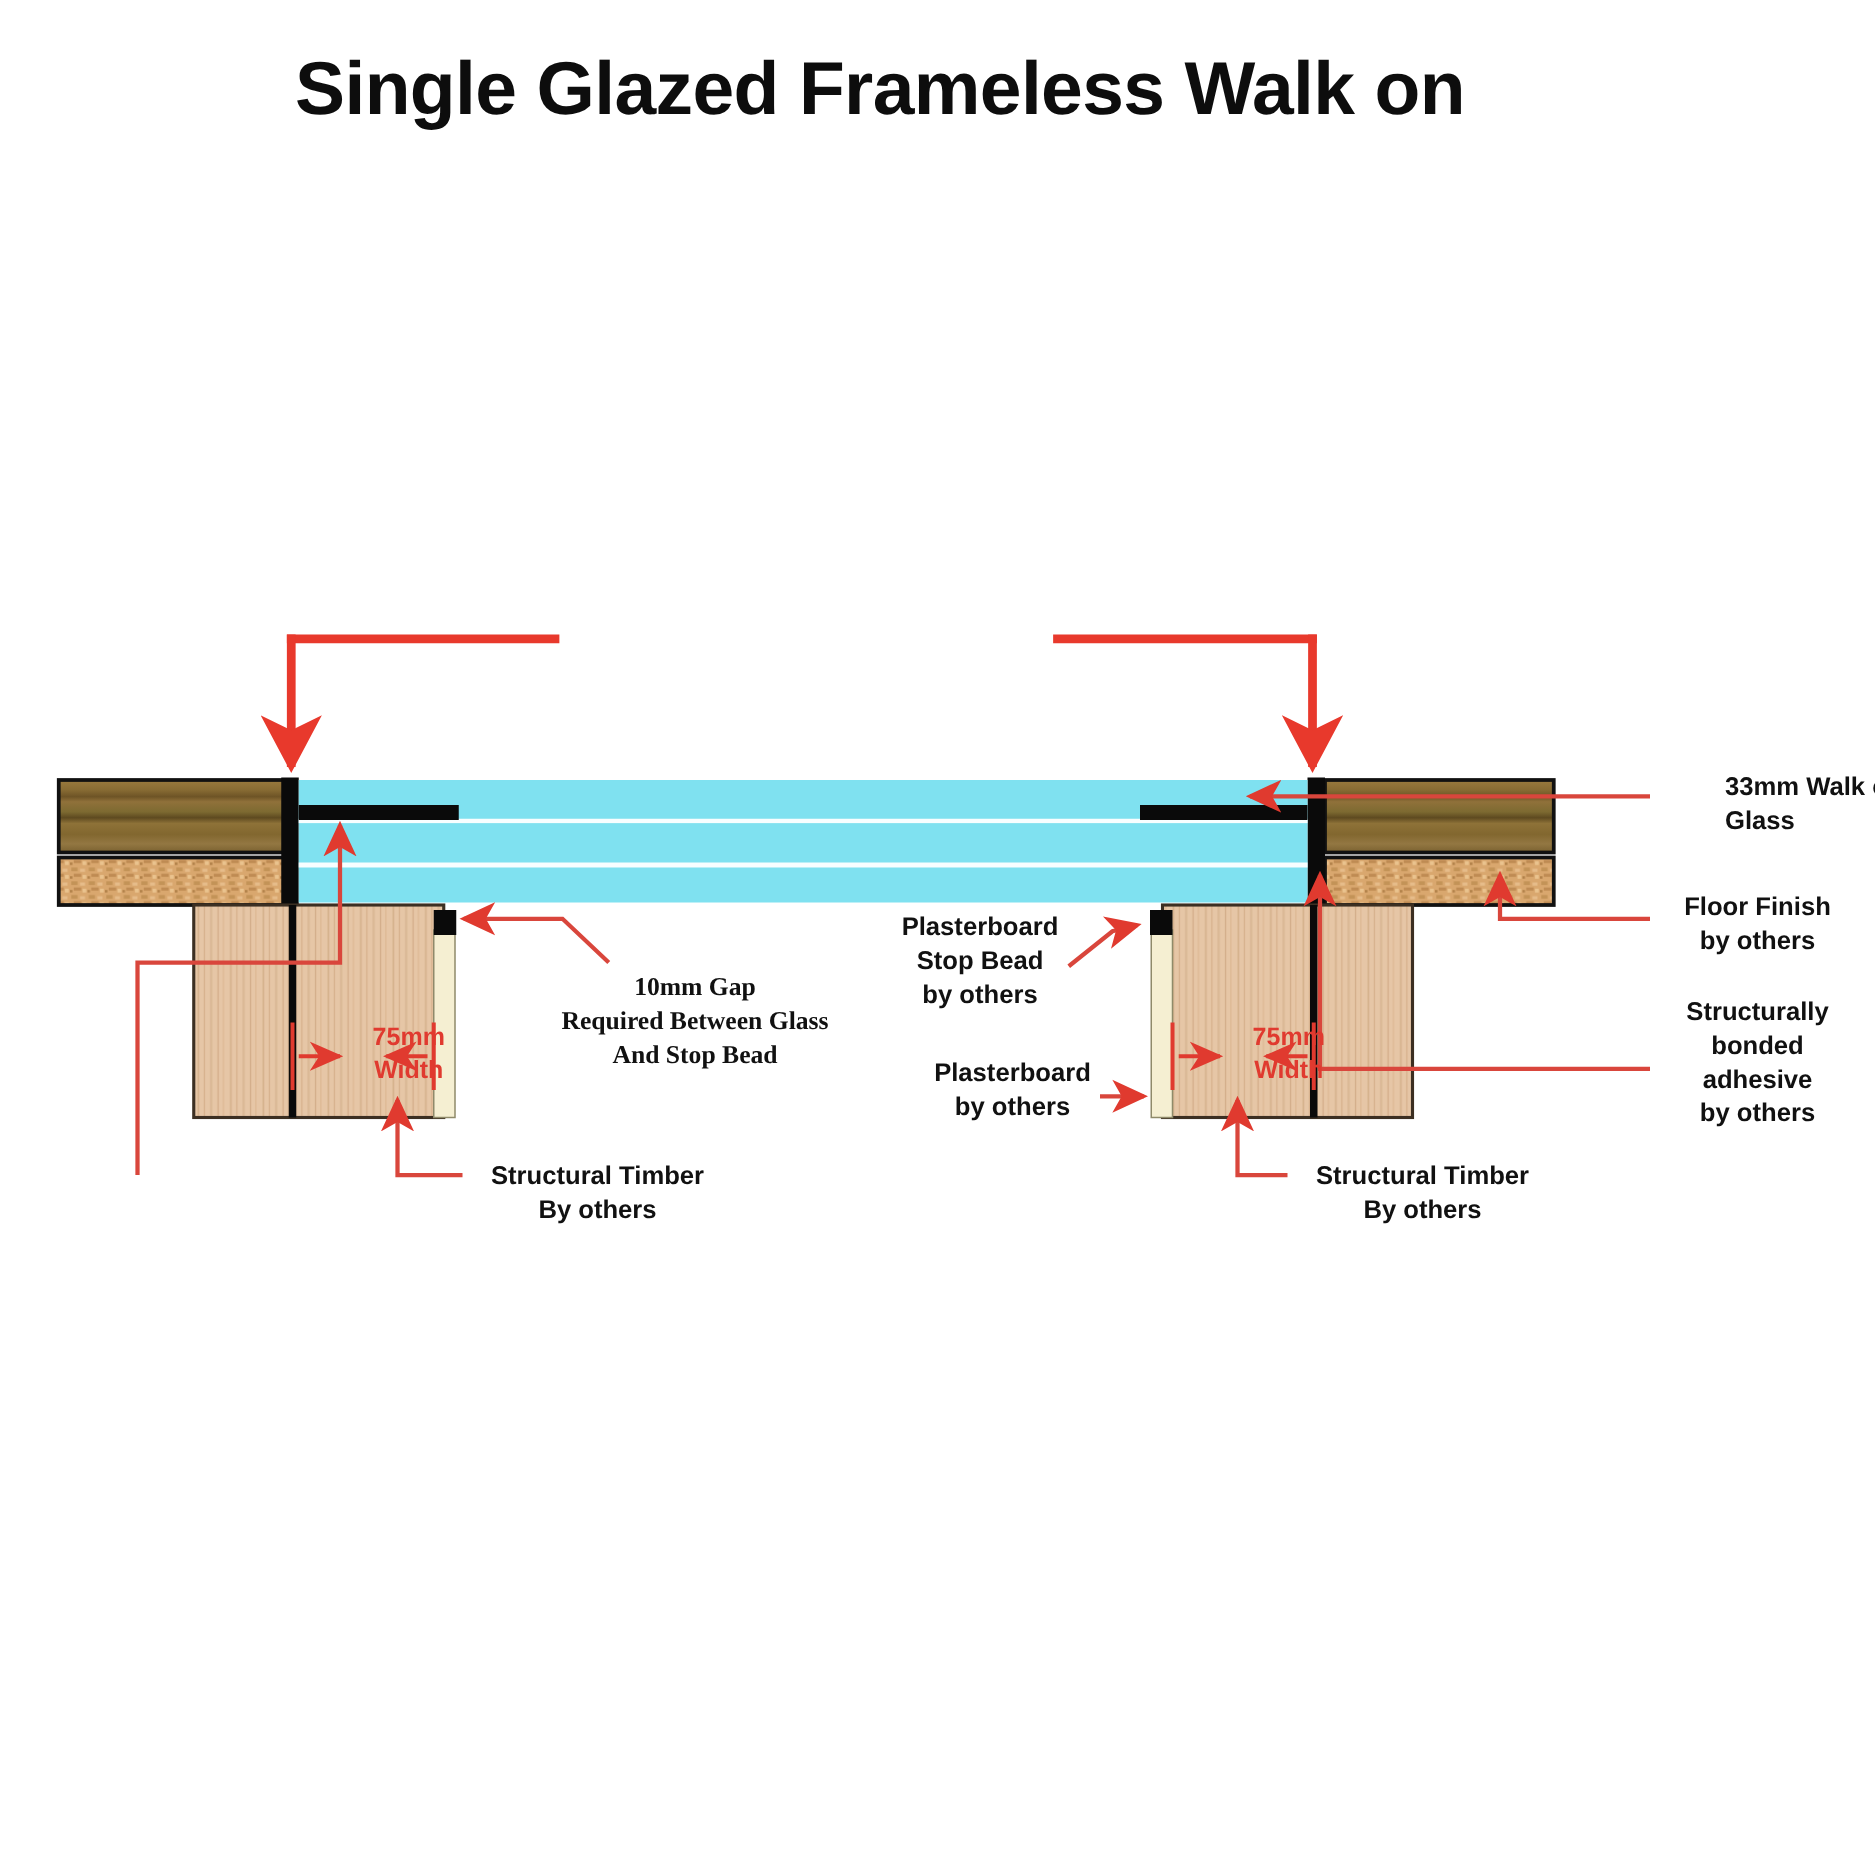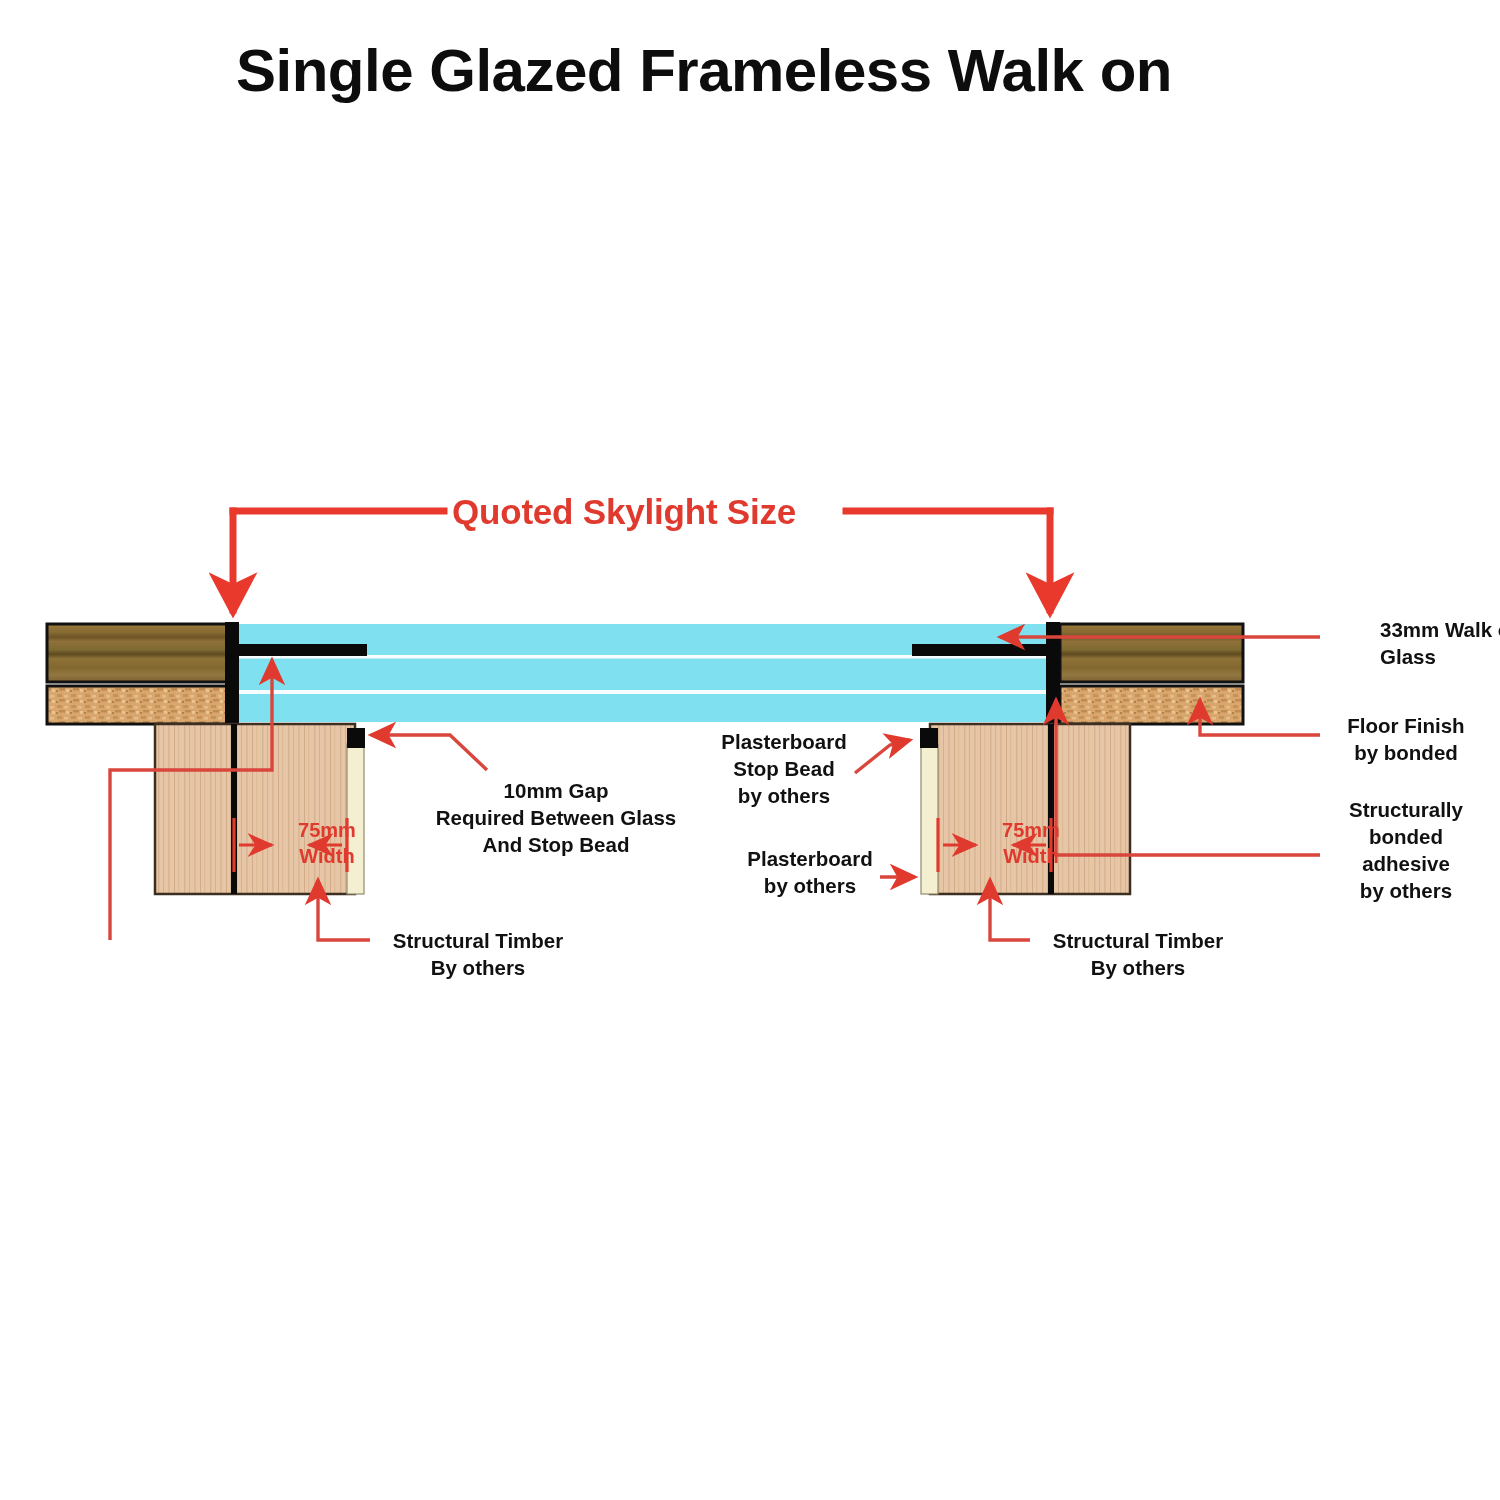--- a/index.html
+++ b/index.html
@@ -175,34 +175,33 @@
       <path d="M342,845 L309,845" marker-end="url(#arrDim)"></path>
     </g>
     <g stroke="#e03a2f" stroke-width="3.2" fill="none">
       <path d="M938,818 L938,872"></path>
       <path d="M1051,818 L1051,872"></path>
       <path d="M943,845 L976,845" marker-end="url(#arrDim)"></path>
       <path d="M1046,845 L1013,845" marker-end="url(#arrDim)"></path>
     </g>
   </svg>
 
-  <div class="bracket-title" style="left:452px;top:492px;">Quoted Skylight Size</div>
 
   <div class="lbl l" style="left:1332px;top:616px;width:160px;">33mm Walk on
 Glass</div>
 
   <div class="lbl c" style="left:1318px;top:712px;width:176px;">Floor Finish
-by bonded</div>
+by others</div>
 
   <div class="lbl c" style="left:1316px;top:796px;width:180px;">Structurally
 bonded
 adhesive
 by others</div>
 
-  <div class="lbl c" style="left:420px;top:777px;width:272px;">10mm Gap
+  <div class="lbl c" style="left:420px;top:777px;width:272px;font-family:Liberation Serif, serif;">10mm Gap
 Required Between Glass
 And Stop Bead</div>
 
   <div class="lbl c" style="left:706px;top:728px;width:156px;">Plasterboard
 Stop Bead
 by others</div>
 
   <div class="lbl c" style="left:736px;top:845px;width:148px;">Plasterboard
 by others</div>
 

